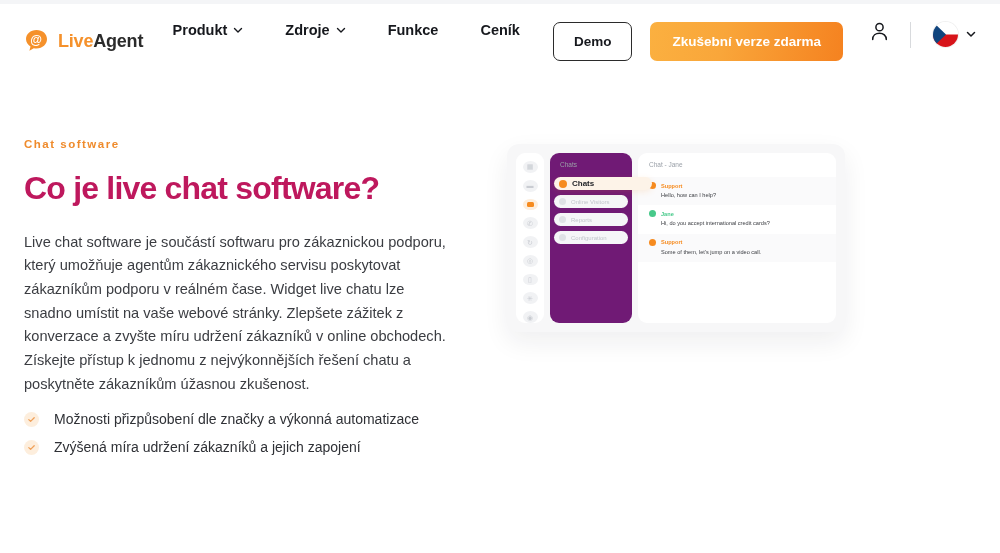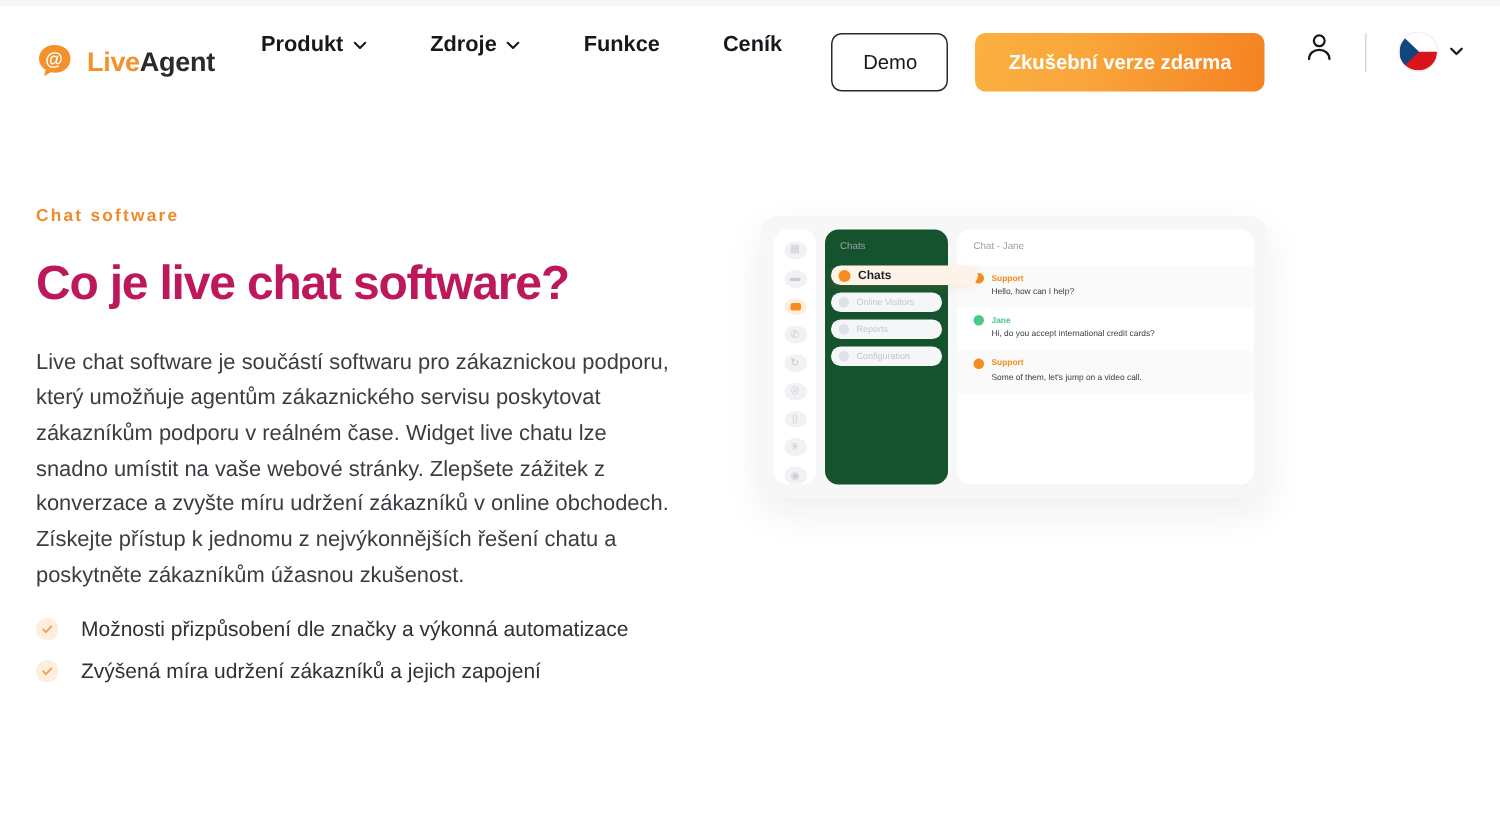--- a/index.html
+++ b/index.html
@@ -32,21 +32,21 @@
     font-size:14.5px; font-weight:700; color:#16181d;
     padding:0 21px; cursor:pointer; white-space:nowrap;
   }
   .chev { width:10px; height:10px; display:block; }
   .chev svg { display:block; }
 
   .demo-btn {
     margin-left:12px;
     border:1.2px solid #2b2b2b; border-radius:7px;
     background:#fff; color:#16181d;
-    font-size:13.5px; font-weight:400;
+    font-size:13.5px; font-weight:700;
     padding:11px 20px; cursor:pointer;
     font-family:"Liberation Sans", sans-serif;
     white-space:nowrap;
   }
   .trial-btn {
     margin-left:18px;
     border:none; border-radius:7px;
     background:linear-gradient(100deg,#fbb040 0%,#f9a63a 38%,#f58220 100%);
     color:#fff; font-size:13.5px; font-weight:700;
     padding:12px 22px; cursor:pointer;
@@ -109,21 +109,21 @@
   .rail-ico {
     width:15px; height:15px; border-radius:50%;
     background:#f1f2f4; display:flex;
     align-items:center; justify-content:center;
     color:#c9ccd2; font-size:7px; line-height:1;
   }
   .rail-ico.active { background:#fdeedd; }
   .rail-dot { width:7px; height:5px; border-radius:1.5px; background:#f68b1f; }
 
   .panel-list {
-    width:82px; background:#14532d; border-radius:9px;
+    width:82px; background:#701a75; border-radius:9px;
     flex:none; padding:8px 0 0 0; position:relative;
   }
   .panel-title { font-size:6.5px; color:#9aa0a8; padding-left:10px; margin-bottom:9px; }
   .menu-item {
     display:flex; align-items:center; gap:5px;
     height:13px; margin:0 4px 5px 4px;
     padding-left:5px; border-radius:7px;
   }
   .menu-item.active {
     background:#fdf3e8; width:98px; position:relative; z-index:3;

